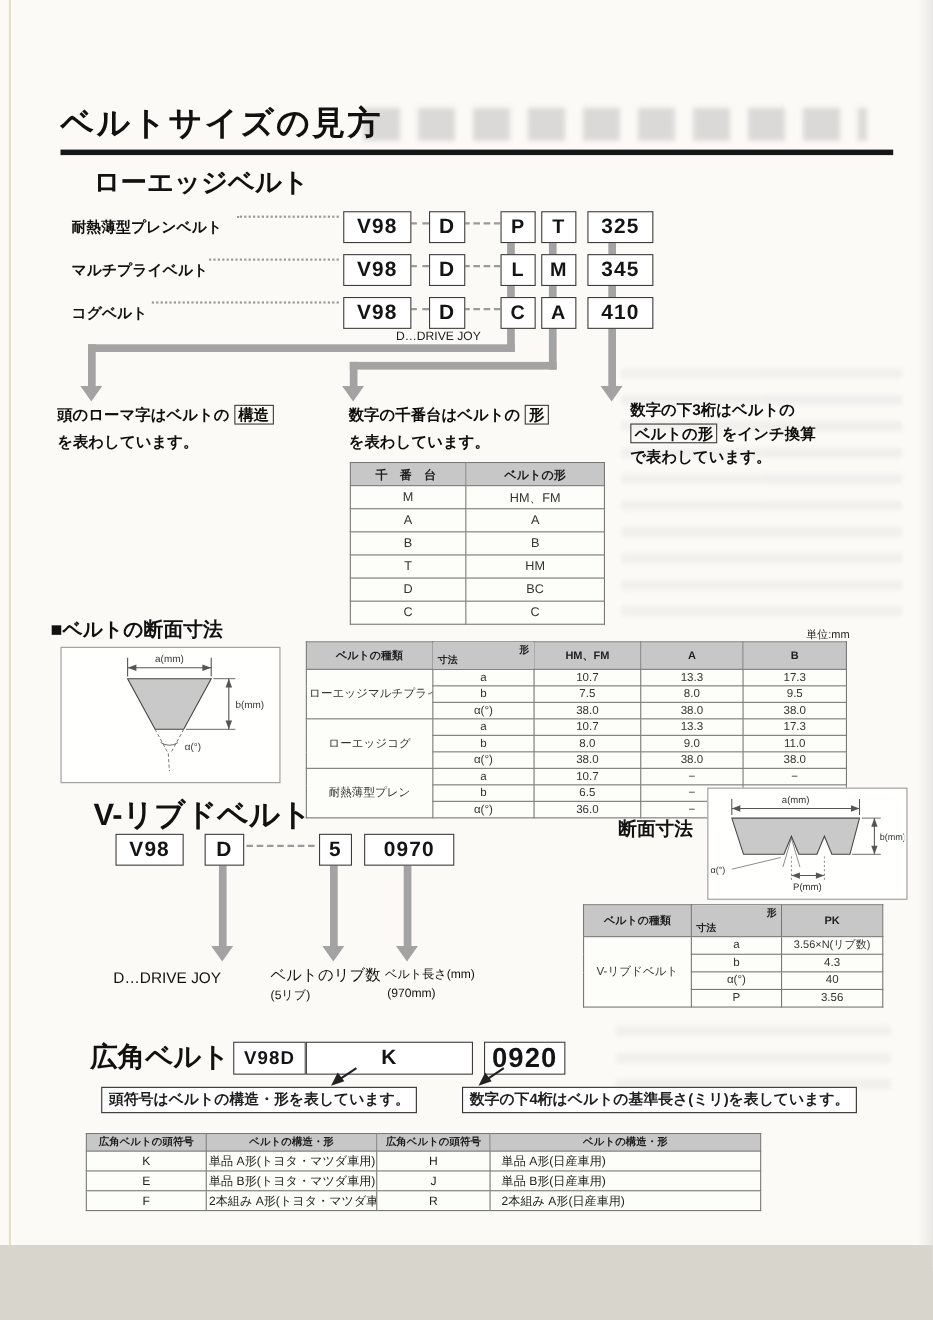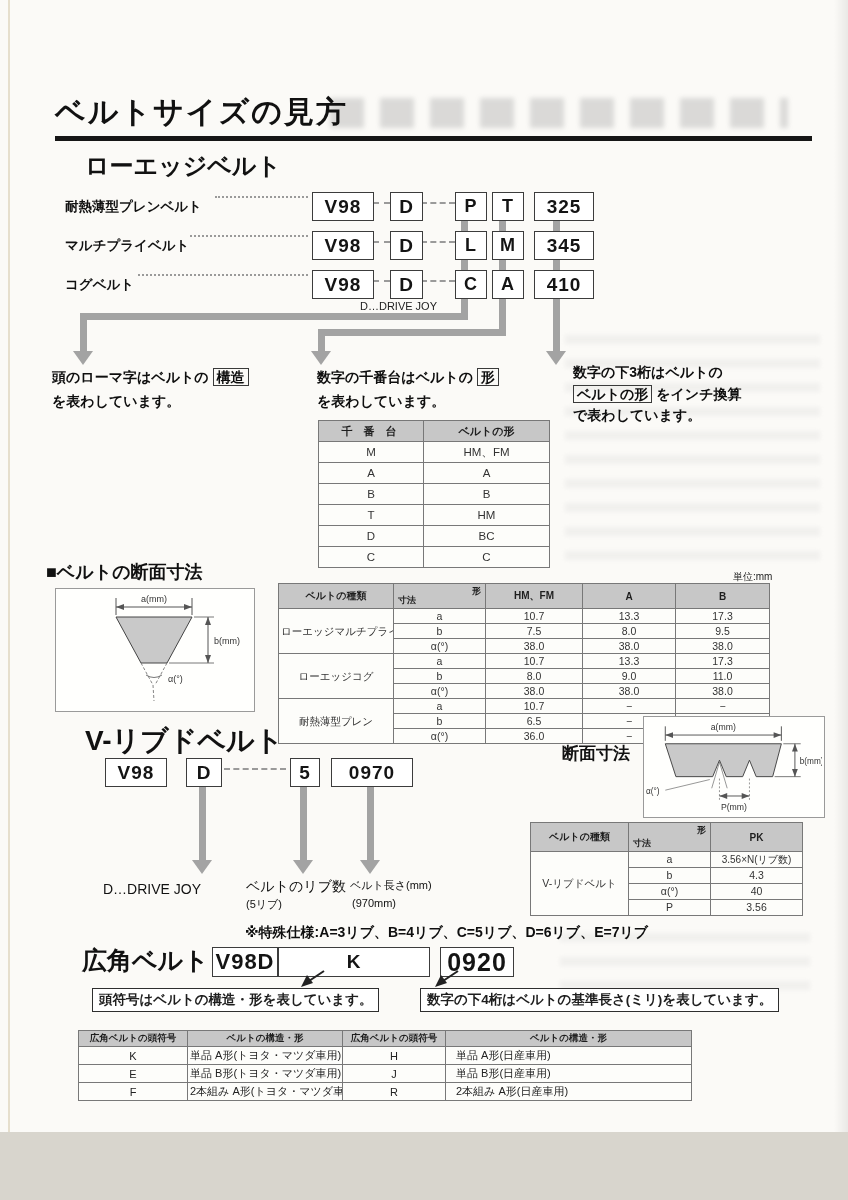--- a/index.html
+++ b/index.html
@@ -353,24 +353,23 @@
           <td>α(°)</td>
           <td>40</td>
         </tr>
       <tr>
           <td>P</td>
           <td>3.56</td>
         </tr>
     </tbody>
   </table>
 
-  <div class="explain" style="left:245px;top:921px;font-size:14px;">※特殊仕様:A=3リブ、B=4リブ、C=5リブ、D=6リブ、E=7リブ</div>
 
   <div class="h2" style="left:82px;top:944px;font-size:25px;">広角ベルト</div>
-  <div class="codebox" style="left:212px;top:947px;width:64px;height:28px;font-size:22px;">V98D</div>
+  <div class="codebox" style="left:212px;top:947px;width:64px;height:28px;font-size:17px;">V98D</div>
   <div class="codebox" style="left:278px;top:947px;width:150px;height:28px;font-size:19px;">K</div>
   <div class="codebox" style="left:440px;top:947px;width:72px;height:28px;font-size:25px;">0920</div>
 
   <svg class="abs" style="left:298px;top:969px;z-index:3;" width="30" height="20">
     <line x1="26" y1="2" x2="11" y2="12" stroke="#222" stroke-width="2"></line>
     <polygon points="3,18 15,14 9,6" fill="#222"></polygon>
   </svg>
   <svg class="abs" style="left:432px;top:969px;z-index:3;" width="30" height="20">
     <line x1="26" y1="2" x2="11" y2="12" stroke="#222" stroke-width="2"></line>
     <polygon points="3,18 15,14 9,6" fill="#222"></polygon>

